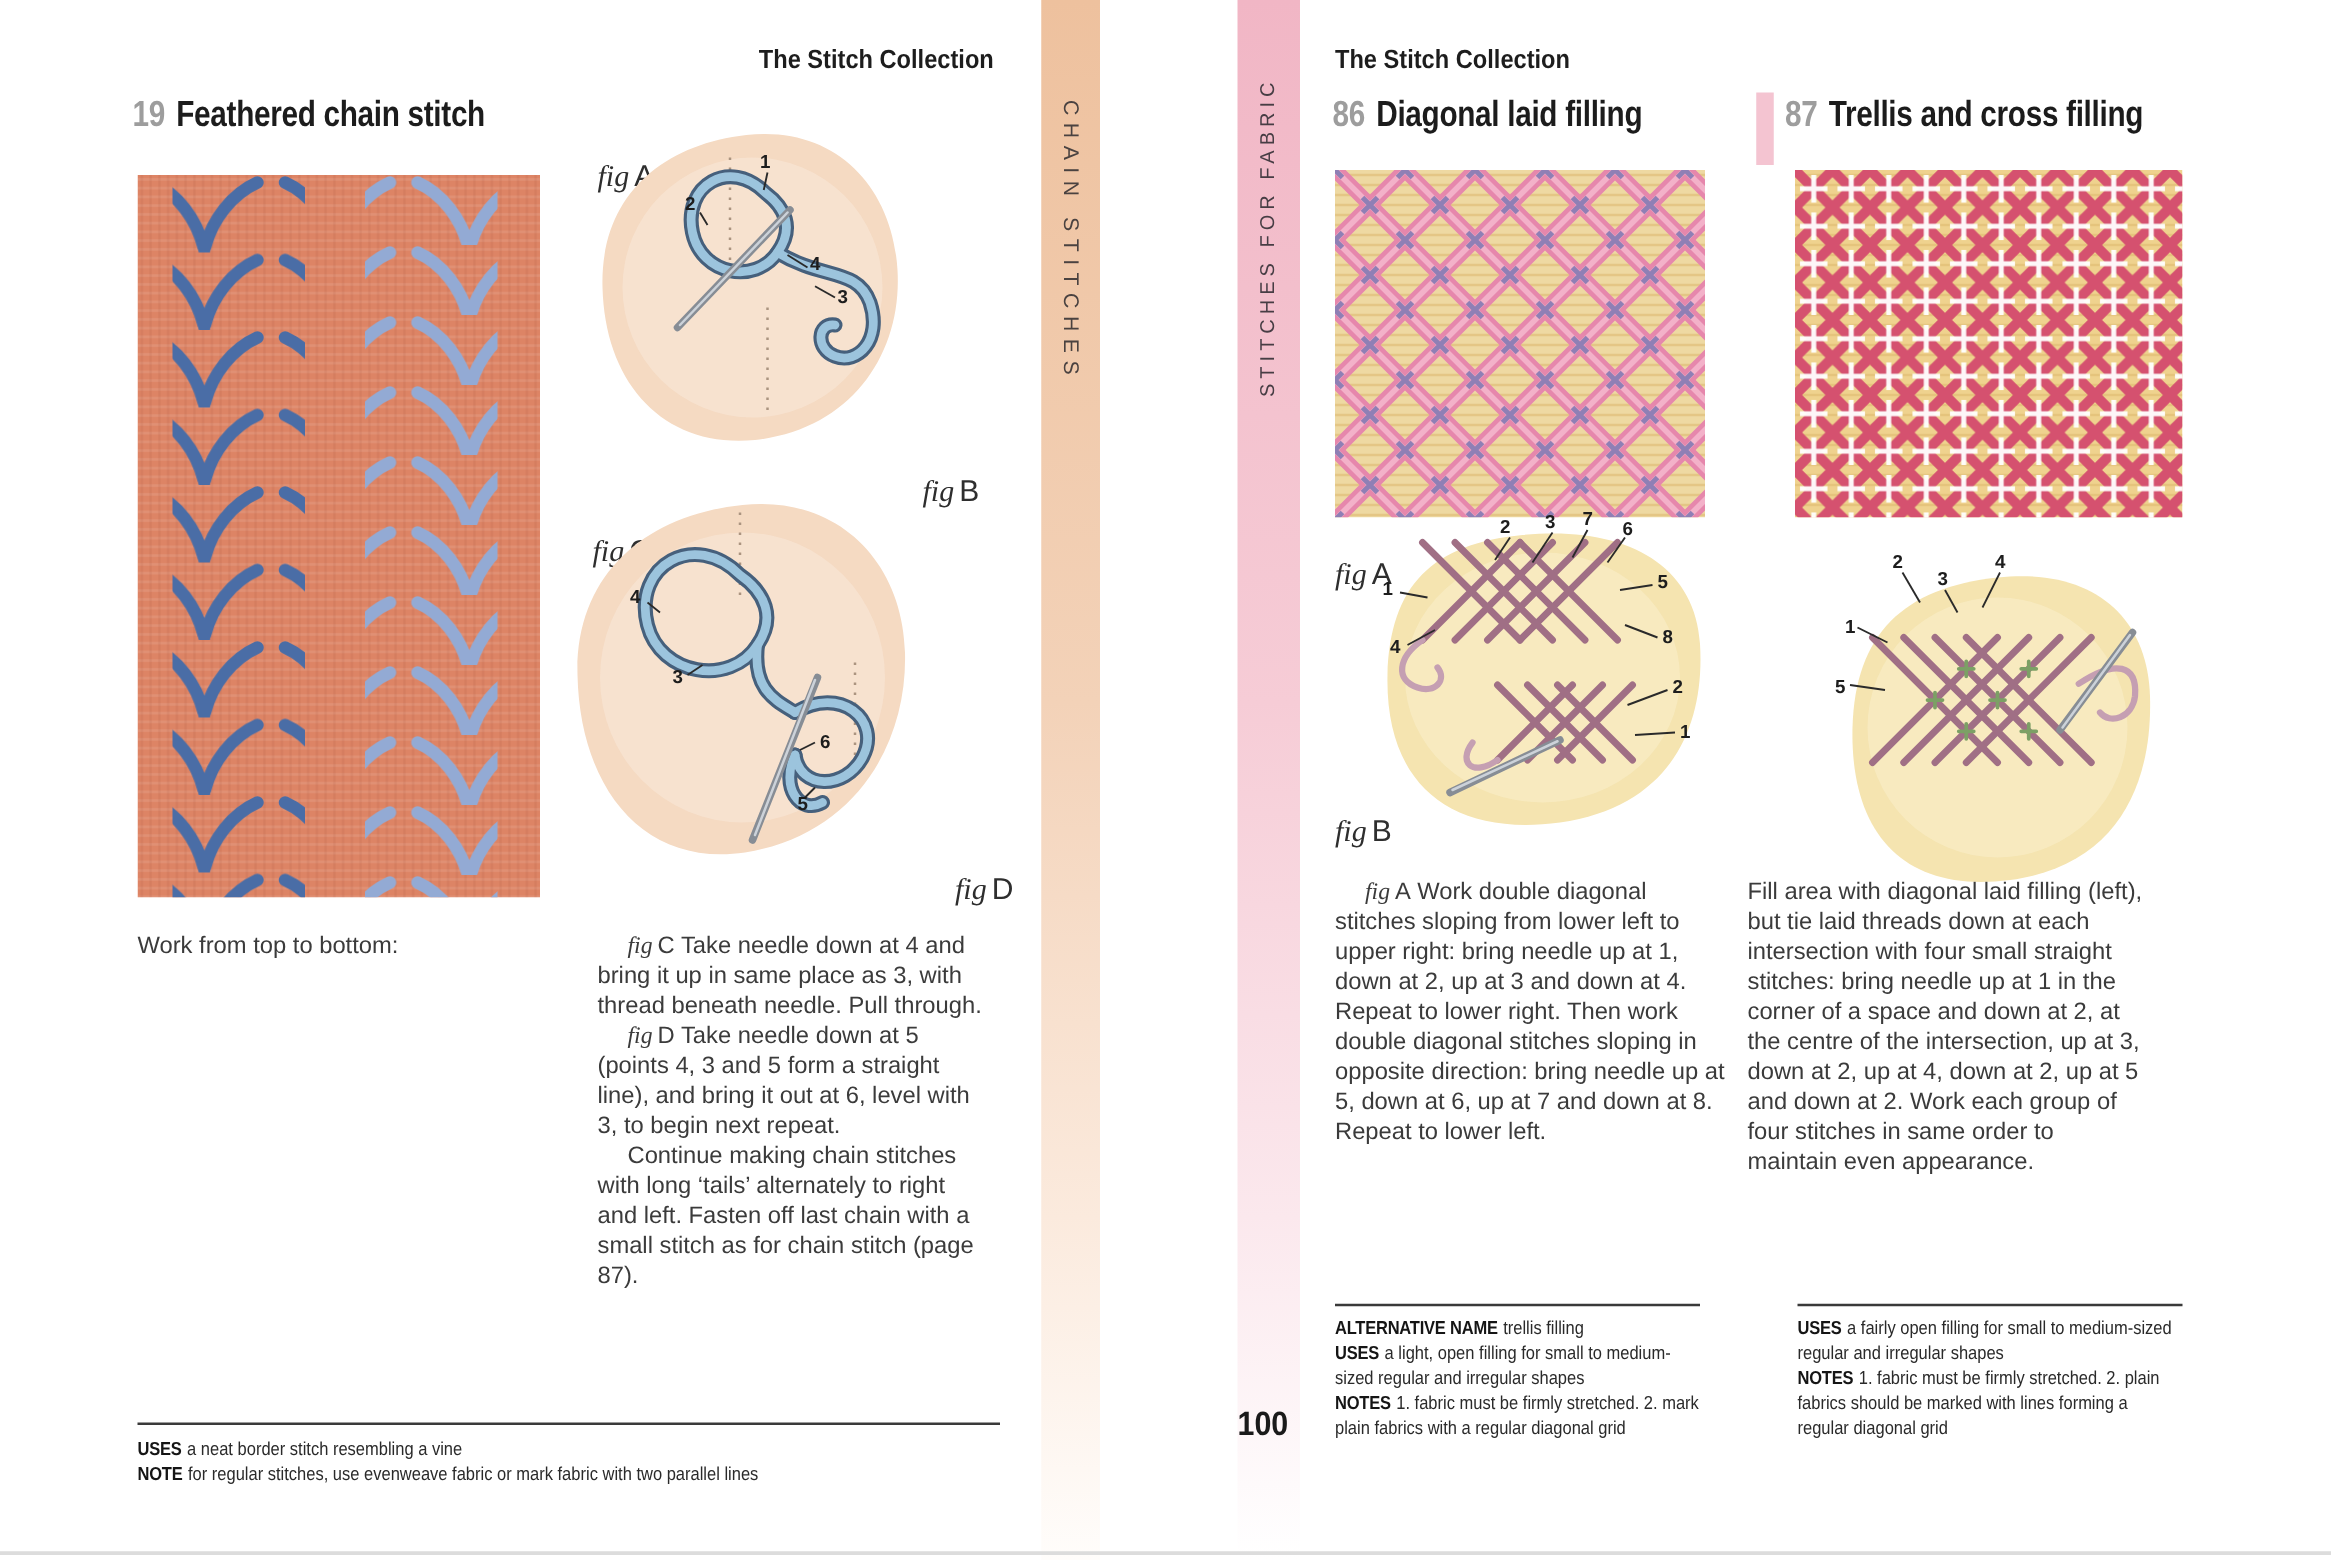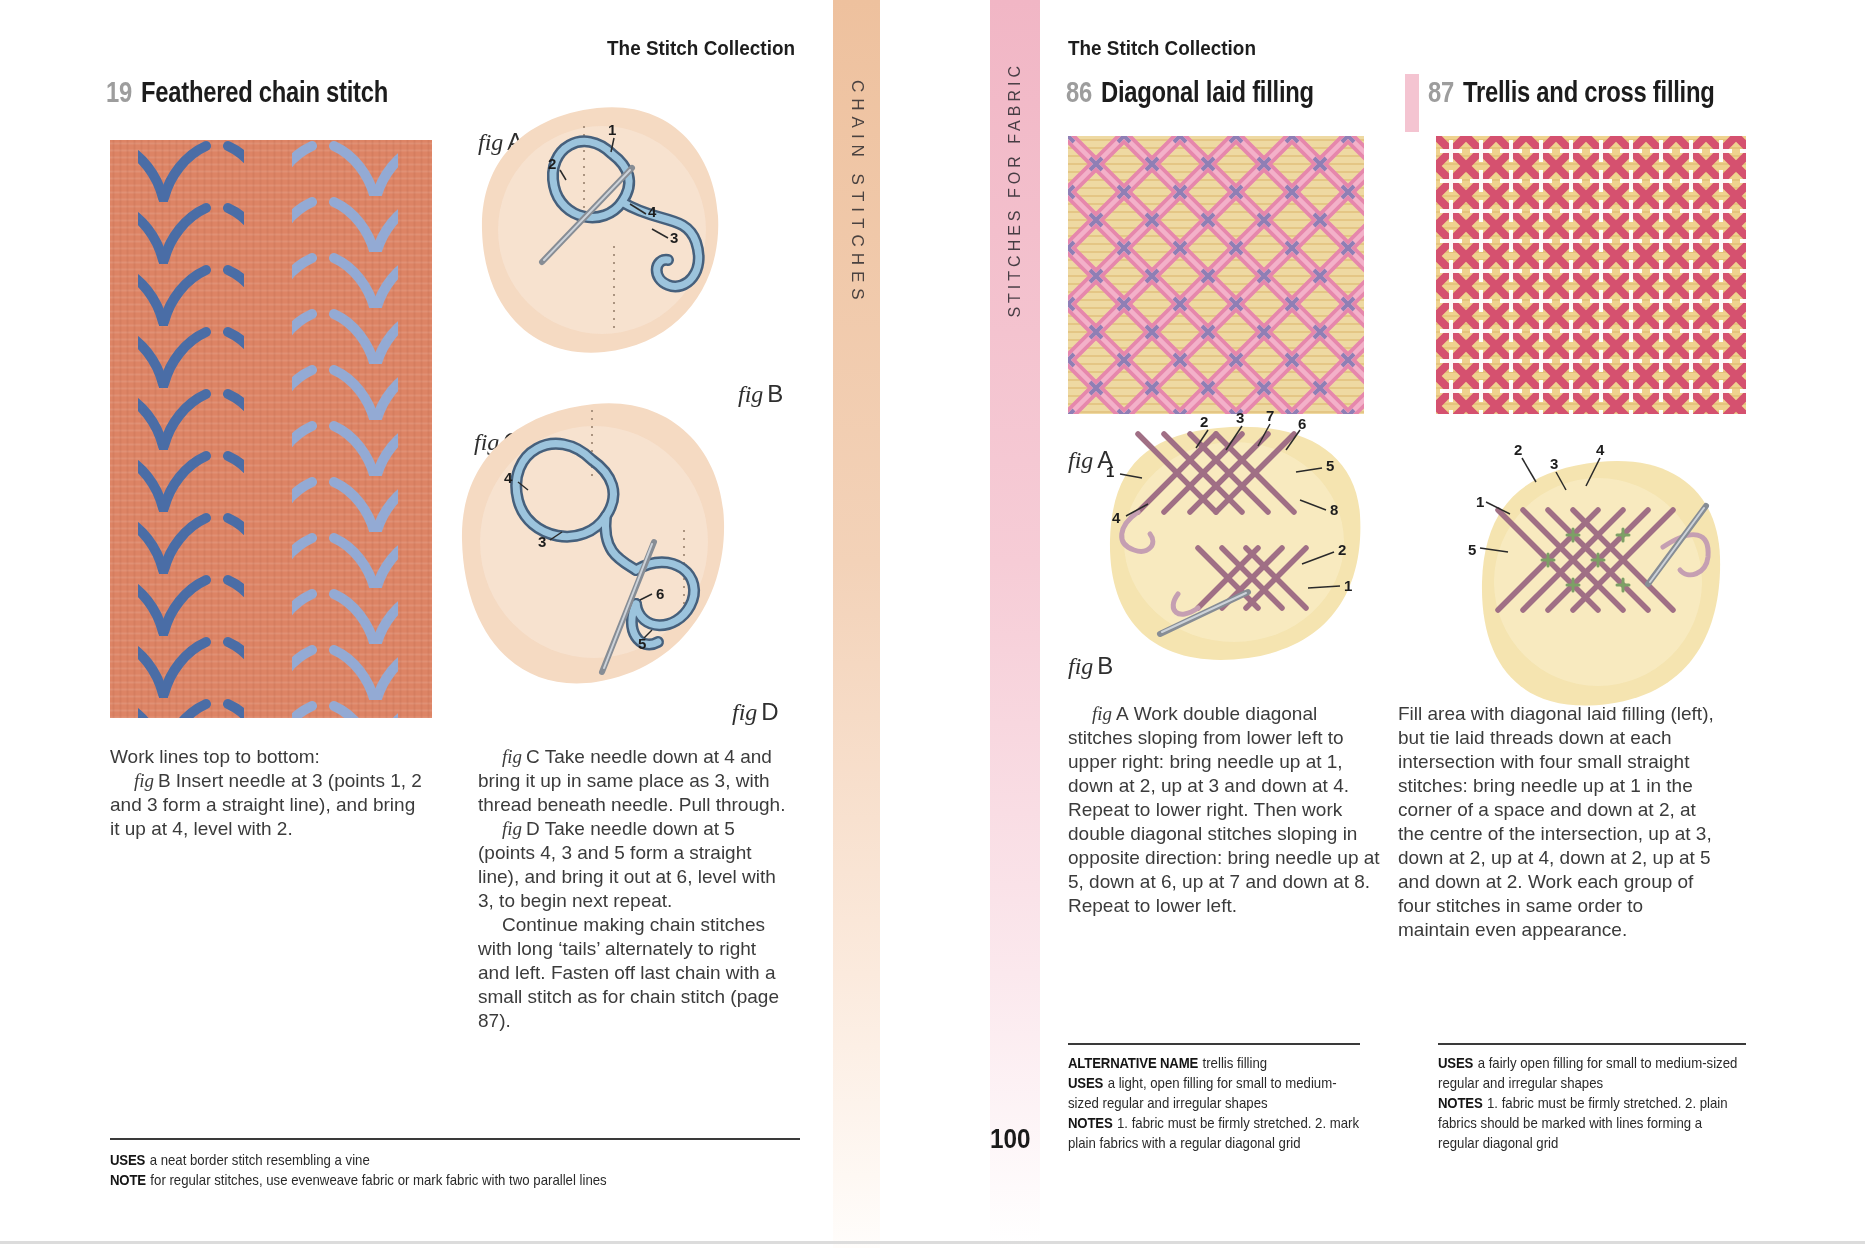--- a/index.html
+++ b/index.html
@@ -97,22 +97,21 @@
         </pattern>
       </defs>
       <rect width="322" height="578" fill="#dd8465"></rect>
       <rect width="322" height="578" fill="url(#weave1)"></rect>
       <rect x="28" y="0" width="106" height="578" fill="url(#featherDark)"></rect>
       <rect x="182" y="0" width="106" height="578" fill="url(#featherLight)"></rect>
     </svg>
   </div>
 
   <div class="abs col" style="left:110px;top:745px;width:315px;">
-    <p><span class="pw"></span><span class="pl"></span><span>Work lines top to bottom:</span></p>
-    <p class="ind"><span class="pw">fig</span><span class="pl">B</span><span>Insert needle at 3 (points 1, 2 and 3 form a straight line), and bring it up at 4, level with 2.</span></p>
+    <p><span class="pw"></span><span class="pl"></span><span>Work from top to bottom:</span></p>
   </div>
 
   <div class="abs figlab" style="left:478px;top:128px;">
     <span>fig</span><span class="ltr">A</span>
   </div>
   <div class="abs art" style="left:462px;top:96px;width:280px;height:272px;">
     <svg viewBox="0 0 280 272">
       <path d="M135,12 C205,4 252,52 256,120 C260,188 218,248 142,256 C70,263 22,212 20,134 C18,62 66,20 135,12 Z" fill="#f5dac2"></path>
       <ellipse cx="140" cy="134" rx="104" ry="104" fill="#f8e4d2" opacity=".8"></ellipse>
       <line class="dash" x1="122" y1="30" x2="122" y2="115"></line>
@@ -159,21 +158,21 @@
       <line class="ldr" x1="74" y1="92" x2="84" y2="100"></line>
       <line class="ldr" x1="106" y1="150" x2="118" y2="142"></line>
       <line class="ldr" x1="208" y1="204" x2="196" y2="210"></line>
       <line class="ldr" x1="200" y1="248" x2="208" y2="240"></line>
     </svg>
     <span class="dnum" style="left:60px;top:80px;">4</span>
     <span class="dnum" style="left:94px;top:144px;">3</span>
     <span class="dnum" style="left:212px;top:196px;">6</span>
     <span class="dnum" style="left:194px;top:246px;">5</span>
   </div>
-  <div class="abs figlab" style="left:732px;top:698px;">
+  <div class="abs figlab" style="left:764px;top:698px;">
     <span>fig</span><span class="ltr">D</span>
   </div>
 
   <div class="abs col" style="left:478px;top:745px;width:315px;">
     <p class="ind"><span class="pw">fig</span><span class="pl">C</span><span>Take needle down at 4 and bring it up in same place as 3, with thread beneath needle. Pull through.</span></p>
     <p class="ind"><span class="pw">fig</span><span class="pl">D</span><span>Take needle down at 5 (points 4, 3 and 5 form a straight line), and bring it out at 6, level with 3, to begin next repeat.</span></p>
     <p class="ind"><span class="pw"></span><span class="pl"></span><span>Continue making chain stitches with long ‘tails’ alternately to right and left. Fasten off last chain with a small stitch as for chain stitch (page 87).</span></p>
   </div>
 
   <div class="abs rule" style="left:110px;top:1138px;width:690px;"></div>

